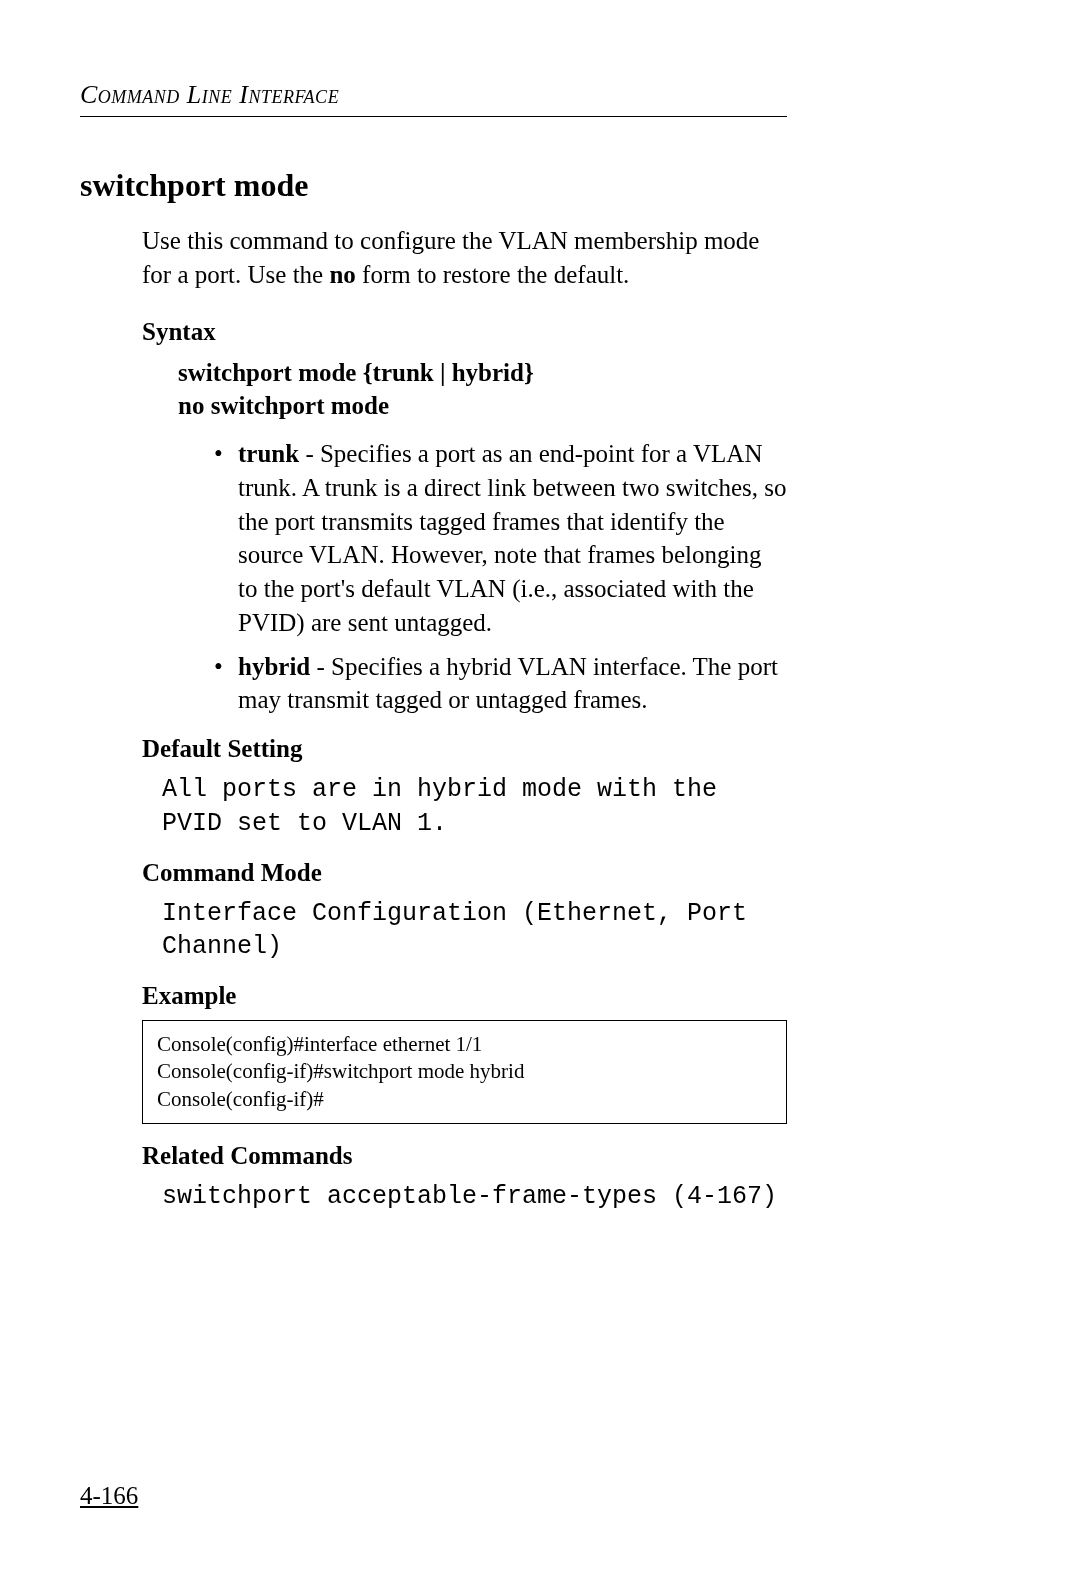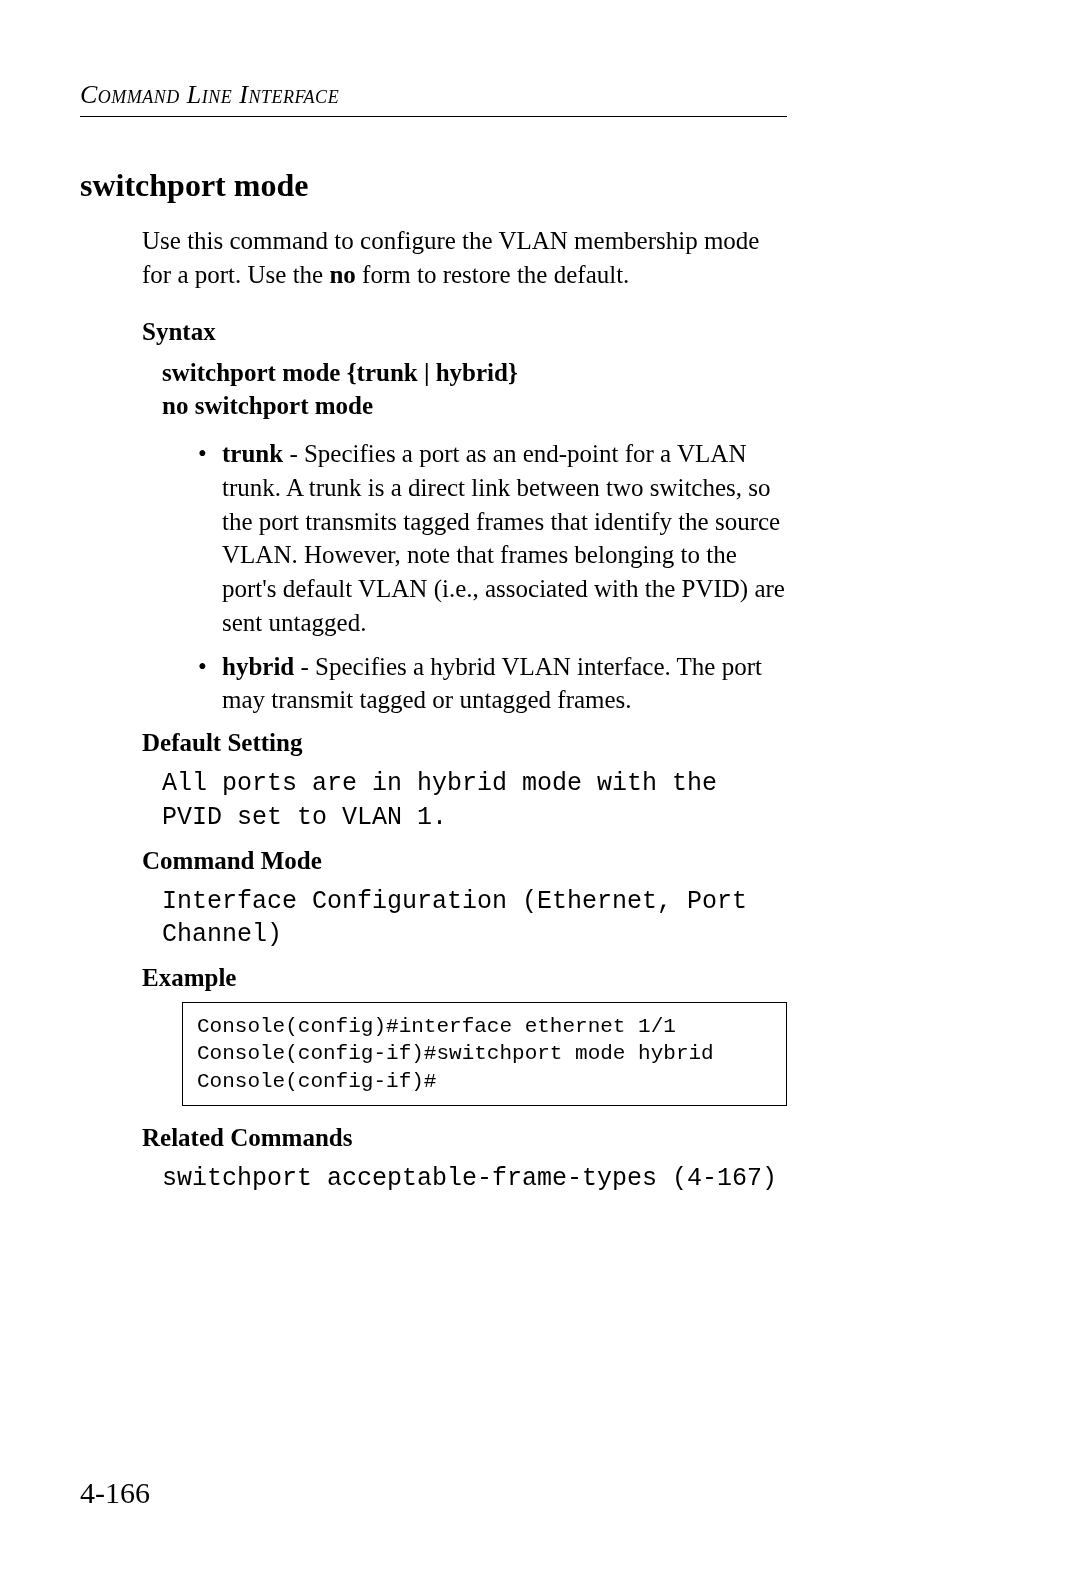--- a/index.html
+++ b/index.html
@@ -36,24 +36,24 @@
   }
   .intro {
     font-size: 25px;
     line-height: 1.35;
     margin-bottom: 26px;
   }
   .label {
     font-size: 25px;
     font-weight: bold;
     margin-bottom: 10px;
-    margin-top: 12px;
+    margin-top: 18px;
   }
   .syntax-block {
-    margin-left: 20px;
+    margin-left: 36px;
     font-size: 25px;
     line-height: 1.35;
   }
   .syntax-line {
     font-weight: bold;
   }
   .bullets {
     list-style: none;
     padding: 0;
     margin: 14px 0 0 36px;
@@ -79,32 +79,32 @@
     font-family: Liberation Mono, monospace;
   }
   .example-intro {
     font-size: 25px;
     line-height: 1.35;
     margin-bottom: 16px;
   }
   .code-box {
     border: 1px solid #000;
     padding: 10px 14px;
-    font-family: Liberation Mono, monospace;
+    font-family: Liberation Serif, serif;
     font-size: 21px;
     line-height: 1.3;
     white-space: pre;
     margin-bottom: 18px;
-    margin-left: 40px;
   }
   .page-num {
     position: absolute;
     bottom: 60px;
     left: 80px;
-    font-size: 30px;
+    font-size: 25px;
+    text-decoration: underline;
   }
   b { font-weight: bold; }
 </style>
 </head>
 <body>
 
 <div class="page">
 
   <div class="running-head">Command Line Interface</div>
 

